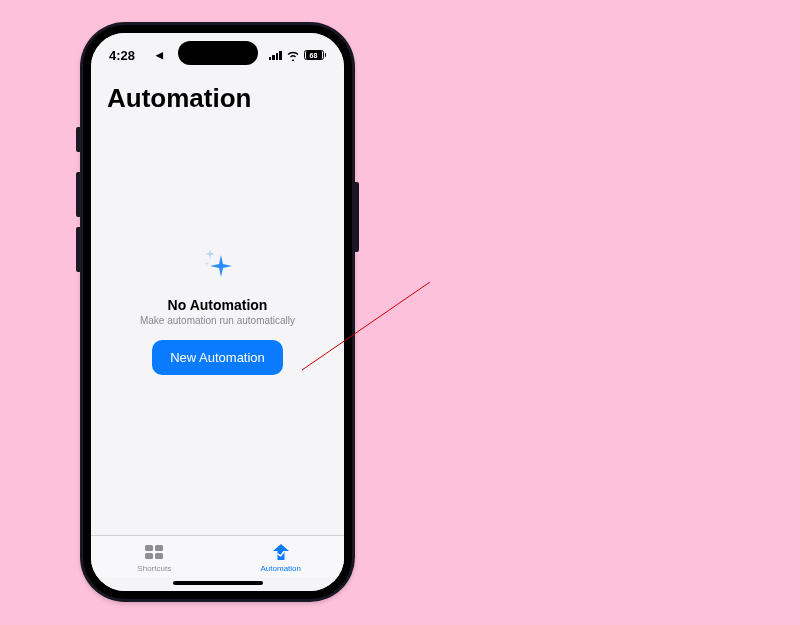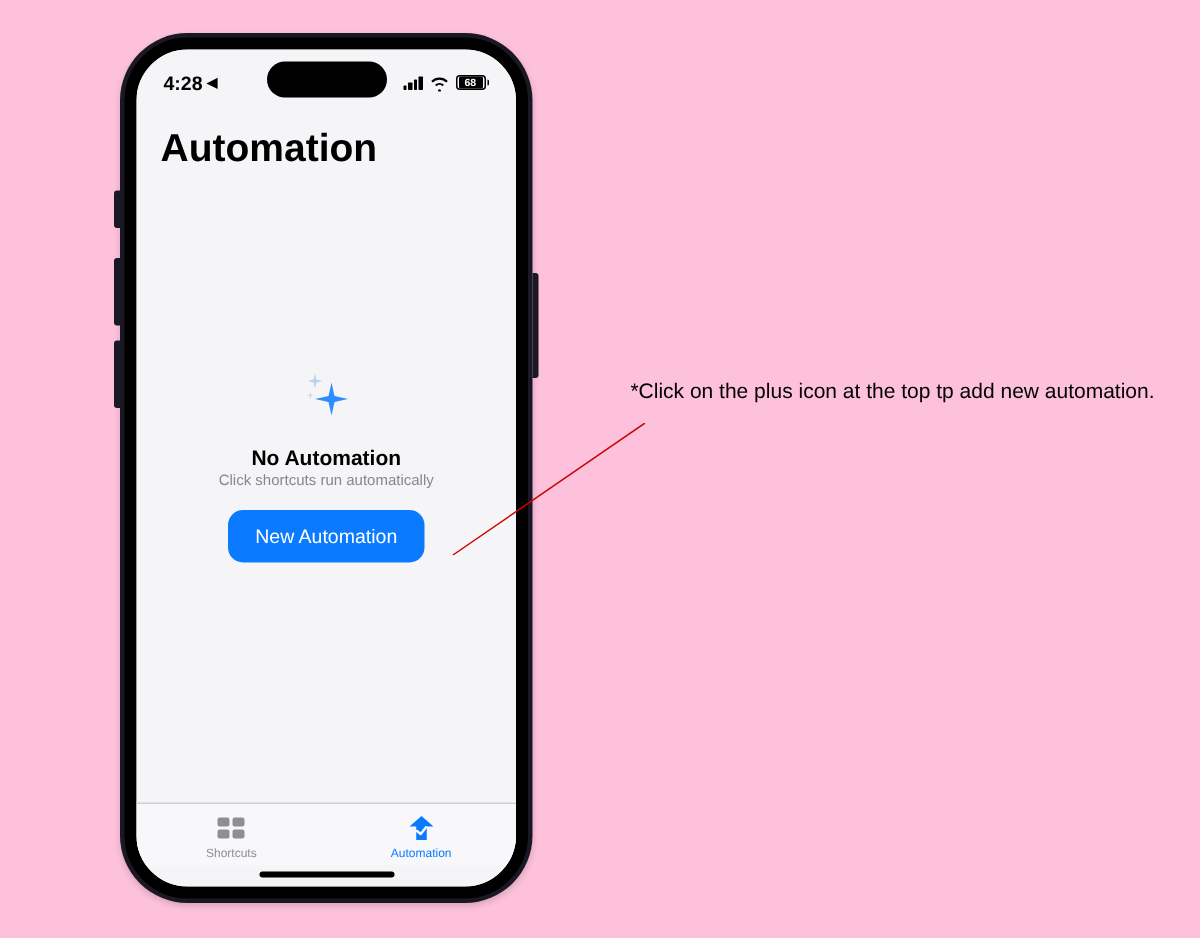--- a/index.html
+++ b/index.html
@@ -96,21 +96,21 @@
       align-items: center;
       padding: 10px 18px 2px;
       font-size: 13px;
       font-weight: 600;
       color: #000;
       height: 36px;
     }
     .status-left {
       display: flex;
       align-items: center;
-      gap: 3px;
+      gap: 21px;
     }
     .status-right {
       display: flex;
       align-items: center;
       gap: 4px;
     }
     .signal-bars {
       display: flex;
       align-items: flex-end;
       gap: 1px;
@@ -313,21 +313,21 @@
 
       <div class="main-content">
         <div class="sparkle-icon">
           <svg width="42" height="42" viewBox="0 0 42 42">
             <path d="M24 12 L26 21 L35 23 L26 25 L24 34 L22 25 L13 23 L22 21 Z" fill="#2d8cff"></path>
             <path d="M13 6 L14 10 L18 11 L14 12 L13 16 L12 12 L8 11 L12 10 Z" fill="#b8d4f0"></path>
             <path d="M10 18 L10.5 20 L12.5 20.5 L10.5 21 L10 23 L9.5 21 L7.5 20.5 L9.5 20 Z" fill="#c8dcf0"></path>
           </svg>
         </div>
         <div class="empty-title">No Automation</div>
-        <div class="empty-subtitle">Click shortcuts run automatically</div>
+        <div class="empty-subtitle">Make automation run automatically</div>
         <button class="new-automation-btn">New Automation</button>
       </div>
 
       <div class="tab-bar">
         <div class="tab-item inactive">
           <div class="tab-icon">
             <svg width="22" height="20" viewBox="0 0 22 20">
                 <rect x="2" y="3" width="8" height="6" rx="1.5" fill="#8e8e93"></rect>
                 <rect x="12" y="3" width="8" height="6" rx="1.5" fill="#8e8e93"></rect>
                 <rect x="2" y="11" width="8" height="6" rx="1.5" fill="#8e8e93"></rect>
@@ -349,14 +349,13 @@
       <div class="home-indicator"></div>
     </div>
   </div>
 </div>
 
 <svg class="pointer-line" viewBox="0 0 130 90">
   <line x1="130" y1="0" x2="2" y2="88" stroke="#cc0000" stroke-width="1"></line>
 </svg>
 
 <div class="instruction">
-  <div class="instruction-note">*Click on the plus icon at the top tp add new automation.</div>
 </div>
 
 </body></html>

